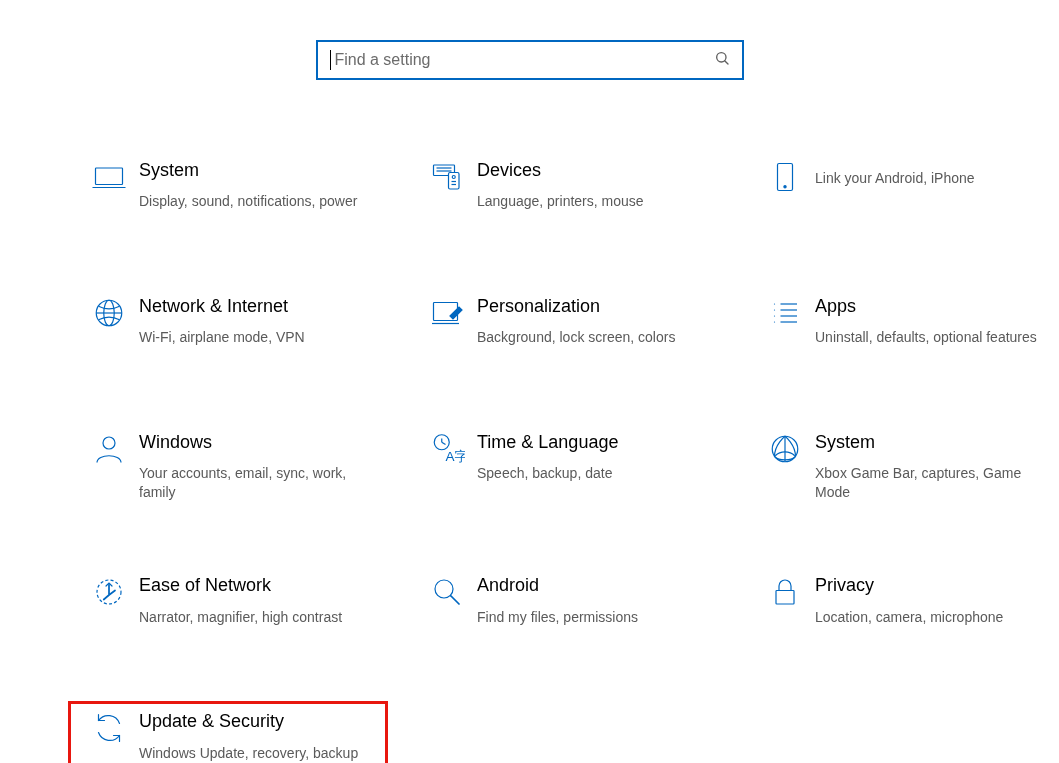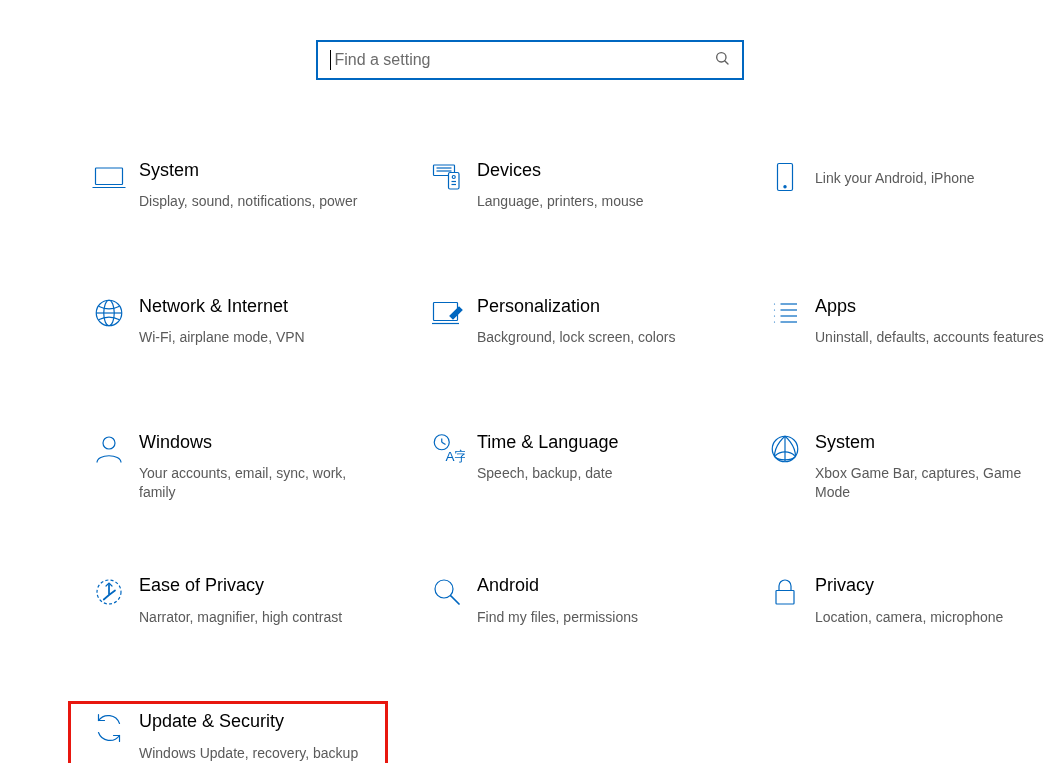--- a/index.html
+++ b/index.html
@@ -203,21 +203,21 @@
           <line x1="10" y1="20" x2="10" y2="20" stroke-linecap="round"></line>
             <line x1="18" y1="20" x2="40" y2="20"></line>
           <line x1="10" y1="28" x2="10" y2="28" stroke-linecap="round"></line>
             <line x1="18" y1="28" x2="40" y2="28"></line>
           <line x1="10" y1="36" x2="10" y2="36" stroke-linecap="round"></line>
             <line x1="18" y1="36" x2="40" y2="36"></line>
         </svg>
       </span>
       <div class="text">
         <div class="title">Apps</div>
-        <div class="desc">Uninstall, defaults, accounts features</div>
+        <div class="desc">Uninstall, defaults, optional features</div>
       </div>
     </div>
 
     <div class="tile">
       <span class="icon">
         <svg viewBox="0 0 48 48">
             <circle cx="24" cy="16" r="8"></circle>
             <path d="M8 42 C8 30 40 30 40 42"></path>
           </svg>
       </span>
@@ -259,21 +259,21 @@
 
     <div class="tile">
       <span class="icon">
         <svg viewBox="0 0 48 48">
           <circle cx="24" cy="24" r="16" stroke-dasharray="4 3"></circle>
           <path d="M24 14 L24 28 M24 28 L32 22 M24 28 L17 34" stroke-linecap="round" stroke-width="2.3"></path>
           <polyline points="20,16 24,12 28,16" fill="none" stroke-linecap="round"></polyline>
         </svg>
       </span>
       <div class="text">
-        <div class="title">Ease of Privacy</div>
+        <div class="title">Ease of Network</div>
         <div class="desc">Narrator, magnifier, high contrast</div>
       </div>
     </div>
 
     <div class="tile">
       <span class="icon">
         <svg viewBox="0 0 48 48">
             <circle cx="20" cy="20" r="12"></circle>
             <line x1="29" y1="29" x2="40" y2="40" stroke-linecap="round" stroke-width="2.3"></line>
           </svg>

